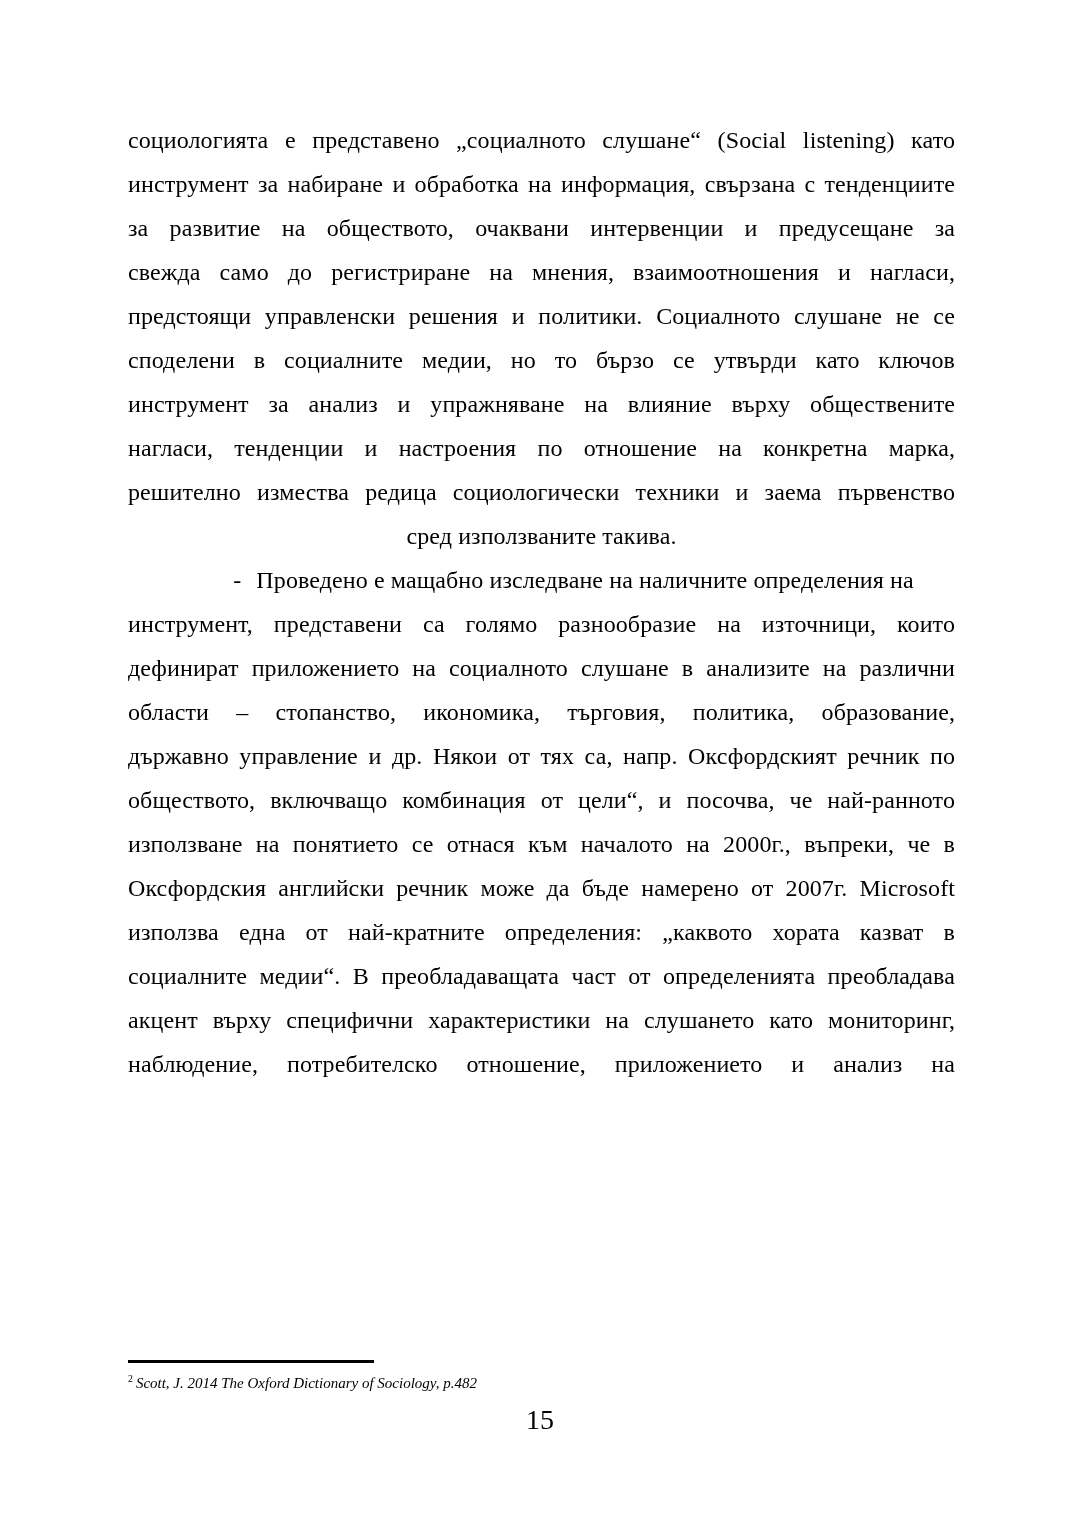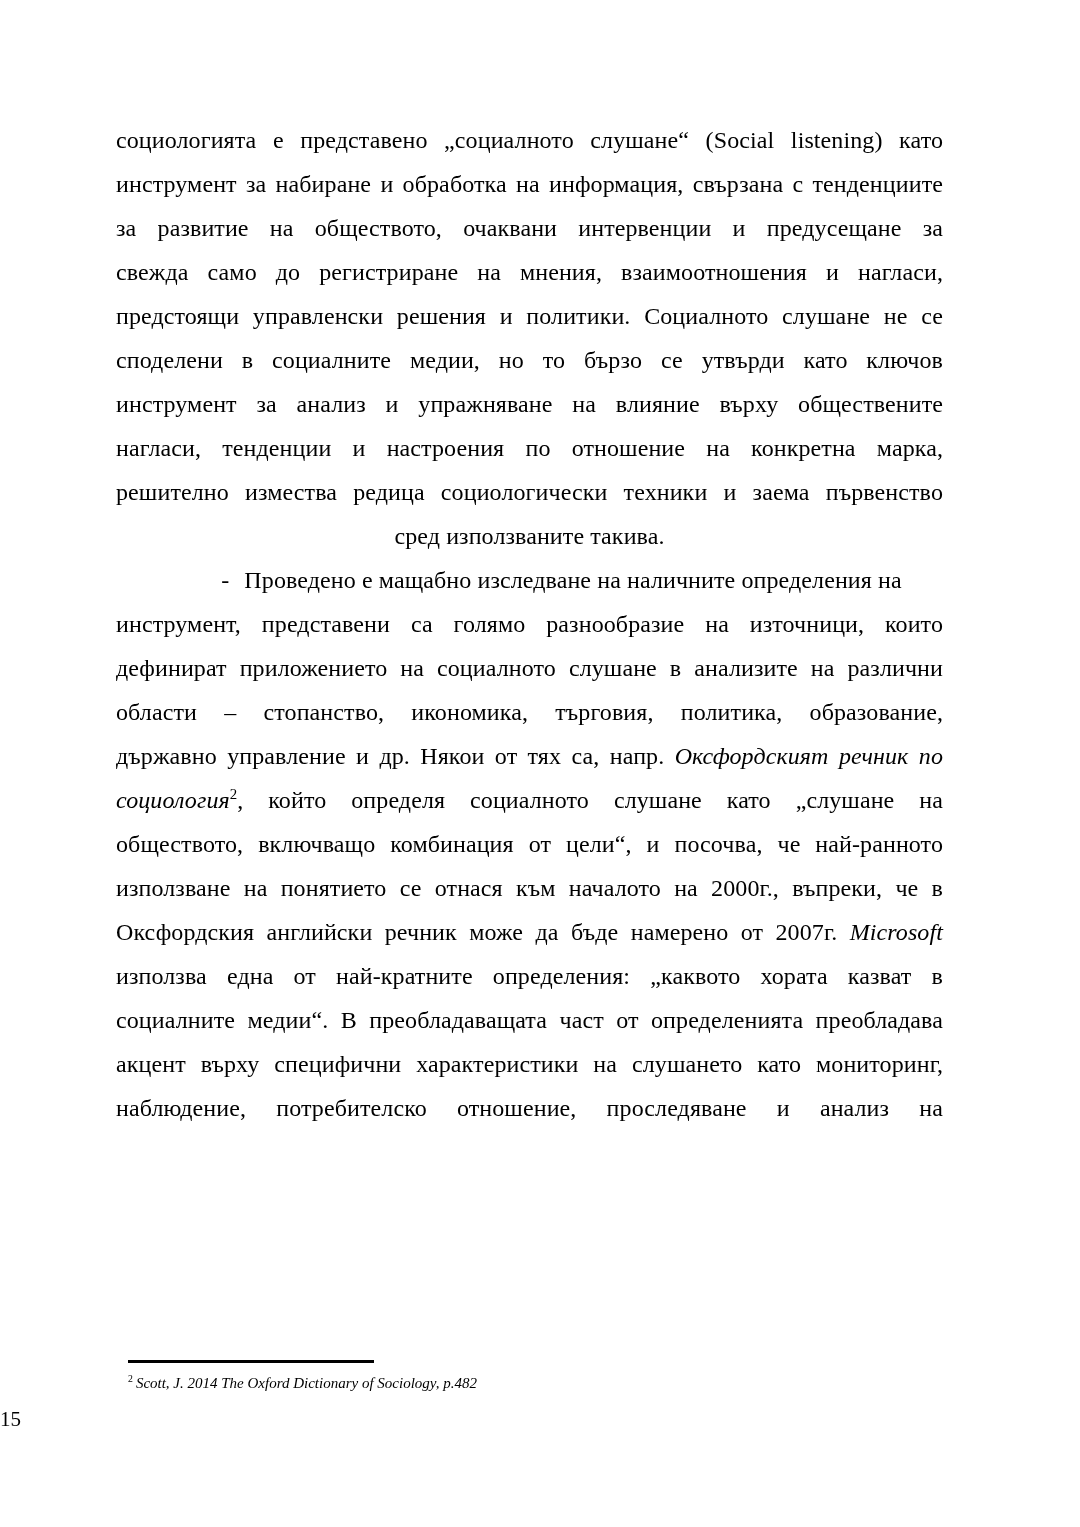--- a/index.html
+++ b/index.html
@@ -11,33 +11,33 @@
     position: relative;
     overflow: hidden;
   }
   .page {
     position: absolute;
     inset: 0;
     background: #ffffff;
   }
   .body-text {
     position: absolute;
-    left: 116px;
+    left: 128px;
     top: 118px;
     width: 827px;
     font-size: 24px;
     line-height: 44px;
     letter-spacing: 0.1px;
   }
   .line { white-space: normal; }
   .line.j { text-align: justify; text-align-last: justify; }
   .line.l { text-align: center; }
   .line.indent { padding-left: 64px; }
   .dash { margin-right: 15px; }
-  .it { font-style: italic; }
+  .it { }
   .body-text sup {
     font-size: 0.62em;
     line-height: 0;
     vertical-align: super;
     font-style: normal;
   }
   .footnote {
     position: absolute;
     left: 128px;
     top: 1360px;
@@ -59,21 +59,22 @@
     font-size: 0.65em;
     line-height: 0;
     vertical-align: super;
     margin-right: 3px;
   }
   .page-number {
     position: absolute;
     left: 0;
     top: 1406px;
     width: 1080px;
-    font-size: 21px;
+    text-align: center;
+    font-size: 28px;
     line-height: 27px;
   }
 </style>
 </head>
 <body>
 
 <div class="page">
 
   <div class="body-text">
       <div class="line j"><span>социологията е представено „социалното слушане“ (Social listening) като</span></div>
@@ -84,28 +85,27 @@
       <div class="line j"><span>споделени в социалните медии, но то бързо се утвърди като ключов</span></div>
       <div class="line j"><span>инструмент за анализ и упражняване на влияние върху обществените</span></div>
       <div class="line j"><span>нагласи, тенденции и настроения по отношение на конкретна марка,</span></div>
       <div class="line j"><span>решително измества редица социологически техники и заема първенство</span></div>
       <div class="line l"><span>сред използваните такива.</span></div>
       <div class="line l indent"><span class="dash">-</span><span>Проведено е мащабно изследване на наличните определения на</span></div>
       <div class="line j"><span>инструмент, представени са голямо разнообразие на източници, които</span></div>
       <div class="line j"><span>дефинират приложението на социалното слушане в анализите на различни</span></div>
       <div class="line j"><span>области – стопанство, икономика, търговия, политика, образование,</span></div>
       <div class="line j"><span>държавно управление и др. Някои от тях са, напр. </span><span class="it">Оксфордският речник по</span></div>
-      <div class="line j"><span class="it">социология</span><sup>2</sup><span>, който определя социалното слушане като „слушане на</span></div>
       <div class="line j"><span>обществото, включващо комбинация от цели“, и посочва, че най-ранното</span></div>
       <div class="line j"><span>използване на понятието се отнася към началото на 2000г., въпреки, че в</span></div>
       <div class="line j"><span>Оксфордския английски речник може да бъде намерено от 2007г. </span><span class="it">Microsoft</span></div>
       <div class="line j"><span>използва една от най-кратните определения: „каквото хората казват в</span></div>
       <div class="line j"><span>социалните медии“. В преобладаващата част от определенията преобладава</span></div>
       <div class="line j"><span>акцент върху специфични характеристики на слушането като мониторинг,</span></div>
-      <div class="line j"><span>наблюдение, потребителско отношение, проследяване и анализ на</span></div>
+      <div class="line j"><span>наблюдение, потребителско отношение, приложението и анализ на</span></div>
     </div>
 
   <div class="footnote">
     <div class="fn-rule"></div>
     <div class="fn-text"><sup>2</sup><span>Scott, J. 2014 The Oxford Dictionary of Sociology, p.482</span></div>
   </div>
 
   <div class="page-number">15</div>
 
 </div>

